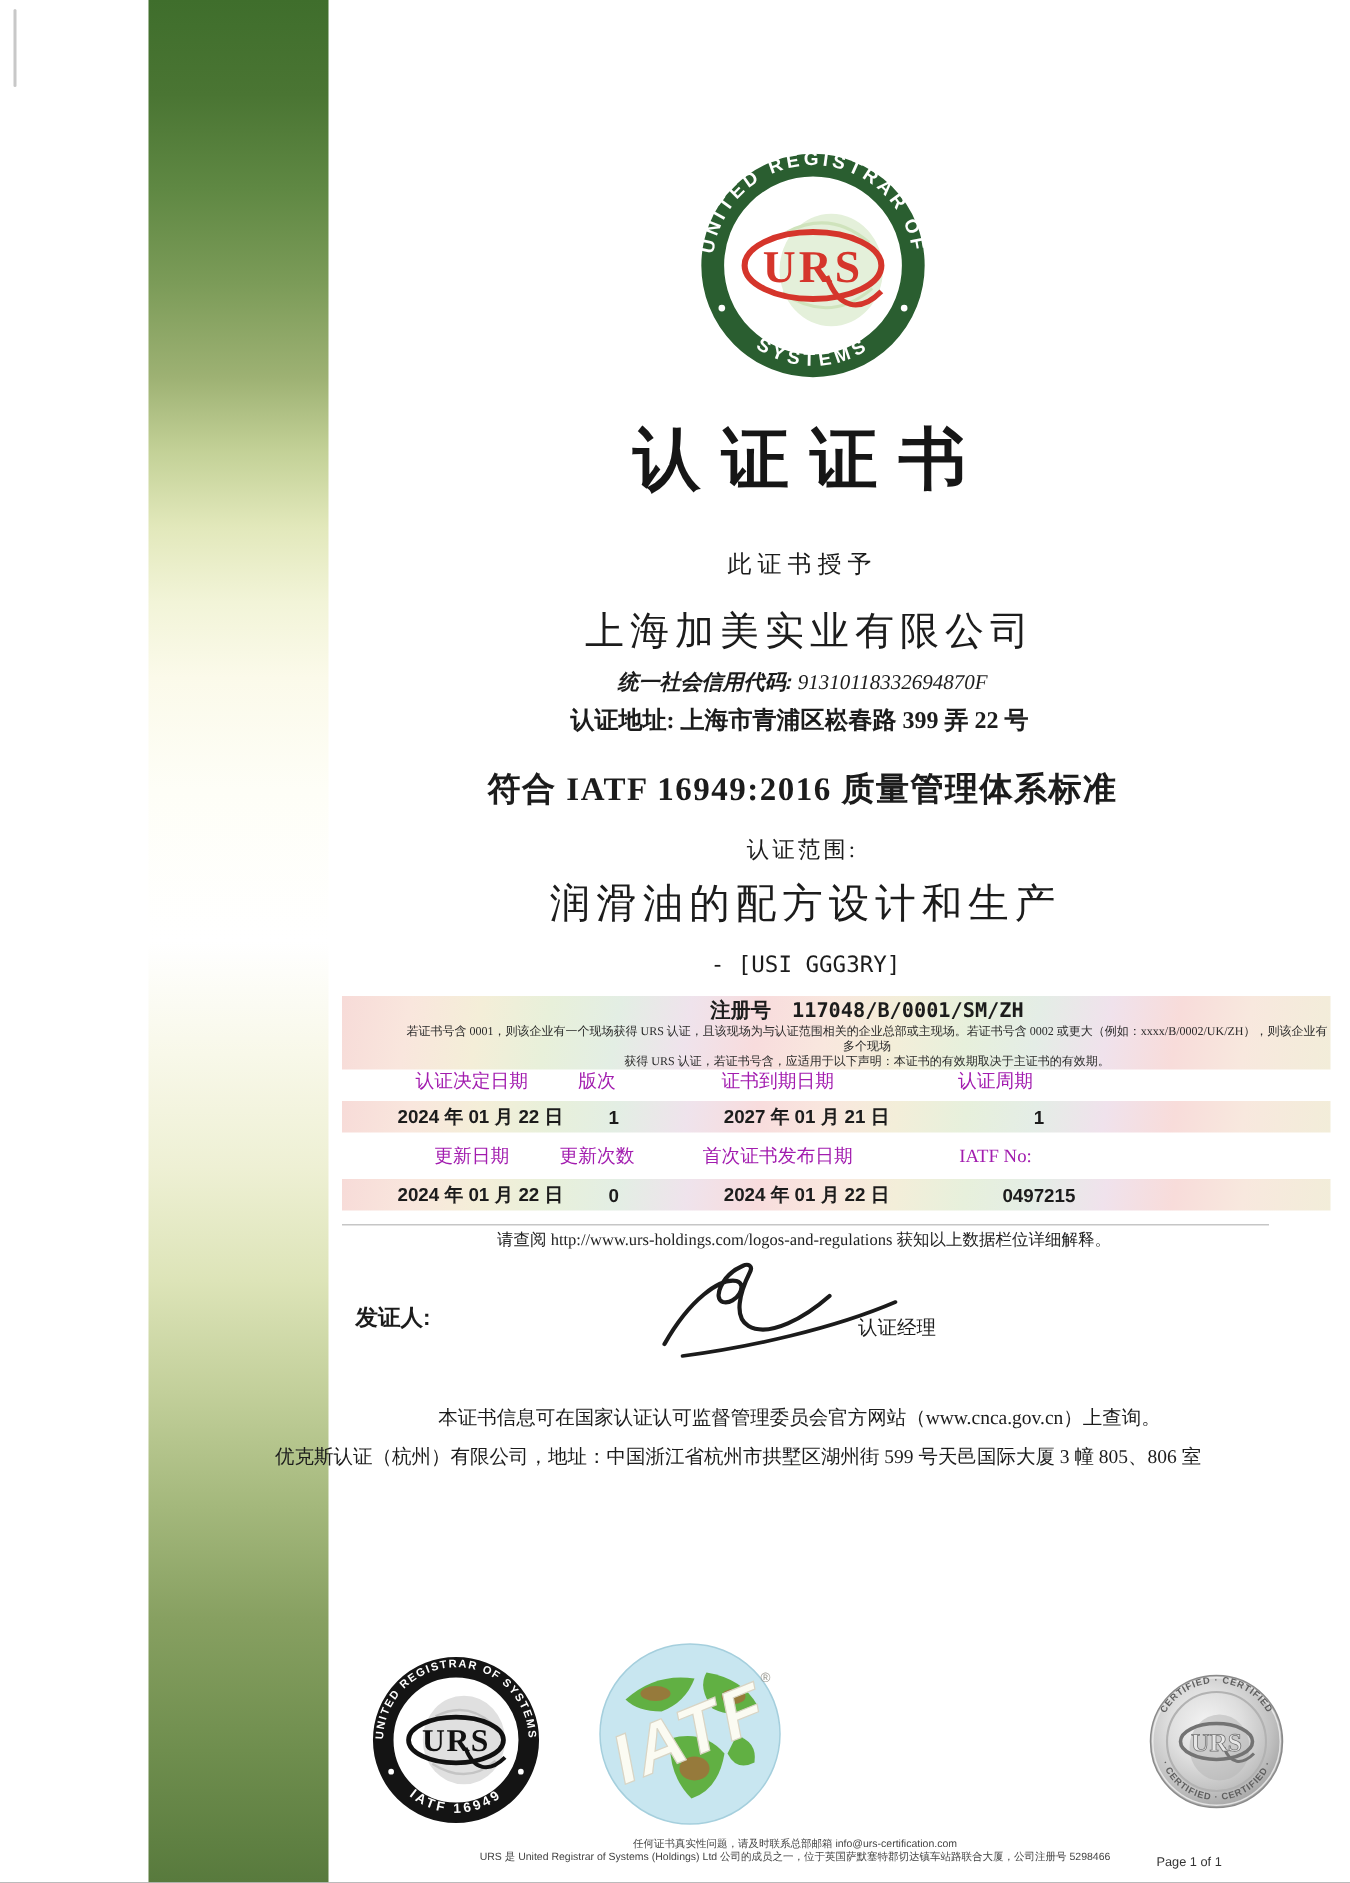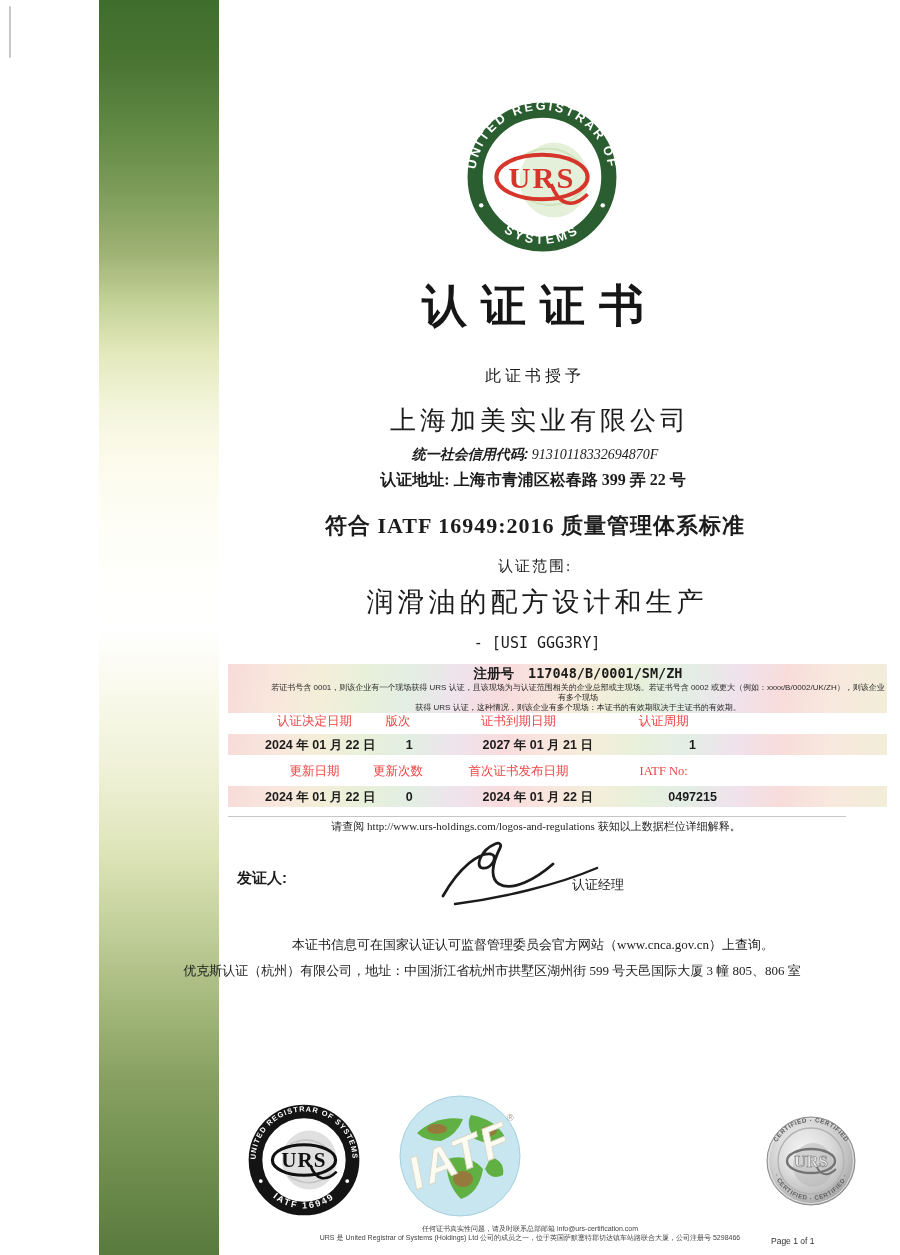--- a/index.html
+++ b/index.html
@@ -32,24 +32,24 @@
   .holo{
     background:linear-gradient(100deg,
       #f7dbd8 0%, #f9e6dd 7%, #f4eed8 14%, #e8f0da 21%, #e3eee4 28%,
       #efe3ec 35%, #f8dcdd 42%, #f9e7de 49%, #f3eed9 56%, #e7f0dc 63%,
       #e4ede6 70%, #f0e2ec 77%, #f8dcda 84%, #f8e8de 91%, #f2edd9 100%);
     padding-left:41px;
   }
   .regband{left:228px;top:664px;width:618px;height:49px;text-align:center;}
   .regline{margin-top:1px;font-size:13.5px;font-weight:700;font-family:"Liberation Sans","DejaVu Sans",sans-serif;}
   .regline .regnum{margin-left:14px;font-family:"DejaVu Sans Mono","Liberation Mono",monospace;}
-  .regnote{font-size:8px;line-height:10px;color:#2a2a2a;font-family:Liberation Sans, sans-serif;}
+  .regnote{font-size:8px;line-height:10px;color:#2a2a2a;font-family:Liberation Serif, serif;}
   .trow{position:absolute;left:228px;width:618px;}
   .trow span{position:absolute;transform:translate(-50%,-50%);top:50%;white-space:nowrap;}
-  .thead{height:18px;font-size:12.5px;color:#ef4444;}
+  .thead{height:18px;font-size:12.5px;color:#a21caf;}
   .tval{height:21px;font-size:12.5px;font-weight:700;font-family:"Liberation Sans","DejaVu Sans",sans-serif;}
   .tc1{left:14%;} .tc2{left:27.5%;} .tc3{left:47%;} .tc4{left:70.5%;}
   .hairline{left:228px;top:816px;width:618px;height:1px;background:#c6c6c6;}
   .urlnote{left:536px;top:819px;font-size:11px;color:#222;}
   .issuerlbl{left:237px;top:869px;font-size:15px;font-weight:700;font-family:"Liberation Sans","DejaVu Sans",sans-serif;}
   .issuertitle{left:572px;top:876px;font-size:13px;}
   .cncaline{left:533px;top:936px;font-size:13px;}
   .cbline{left:492px;top:962px;font-size:13px;}
   .notice1{left:530px;top:1224px;font-size:7px;color:#444;font-family:"Liberation Sans","DejaVu Sans",sans-serif;}
   .notice2{left:530px;top:1233px;font-size:7px;color:#444;font-family:"Liberation Sans","DejaVu Sans",sans-serif;}
@@ -100,21 +100,21 @@
   <div class="abs ctr standard">符合 IATF 16949:2016 质量管理体系标准</div>
   <div class="abs ctr scopelbl">认证范围:</div>
   <div class="abs ctr scopetxt">润滑油的配方设计和生产</div>
   <div class="abs ctr scopecode">- [USI GGG3RY]</div>
 
   <div class="abs holo regband">
     <div class="regline">
       <span>注册号</span><span class="regnum">117048/B/0001/SM/ZH</span>
     </div>
     <div class="regnote">若证书号含 0001，则该企业有一个现场获得 URS 认证，且该现场为与认证范围相关的企业总部或主现场。若证书号含 0002 或更大（例如：xxxx/B/0002/UK/ZH），则该企业有多个现场</div>
-    <div class="regnote">获得 URS 认证，这种情况，则该企业有多个现场：本证书的有效期取决于主证书的有效期。</div>
+    <div class="regnote">获得 URS 认证，若证书号含，应适用于以下声明：本证书的有效期取决于主证书的有效期。</div>
   </div>
 
   <div class="trow thead" style="top:712px;">
     <span class="tc1">认证决定日期</span>
     <span class="tc2">版次</span>
     <span class="tc3">证书到期日期</span>
     <span class="tc4">认证周期</span>
   </div>
   <div class="trow tval holo" style="top:734px;">
     <span class="tc1">2024 年 01 月 22 日</span>

